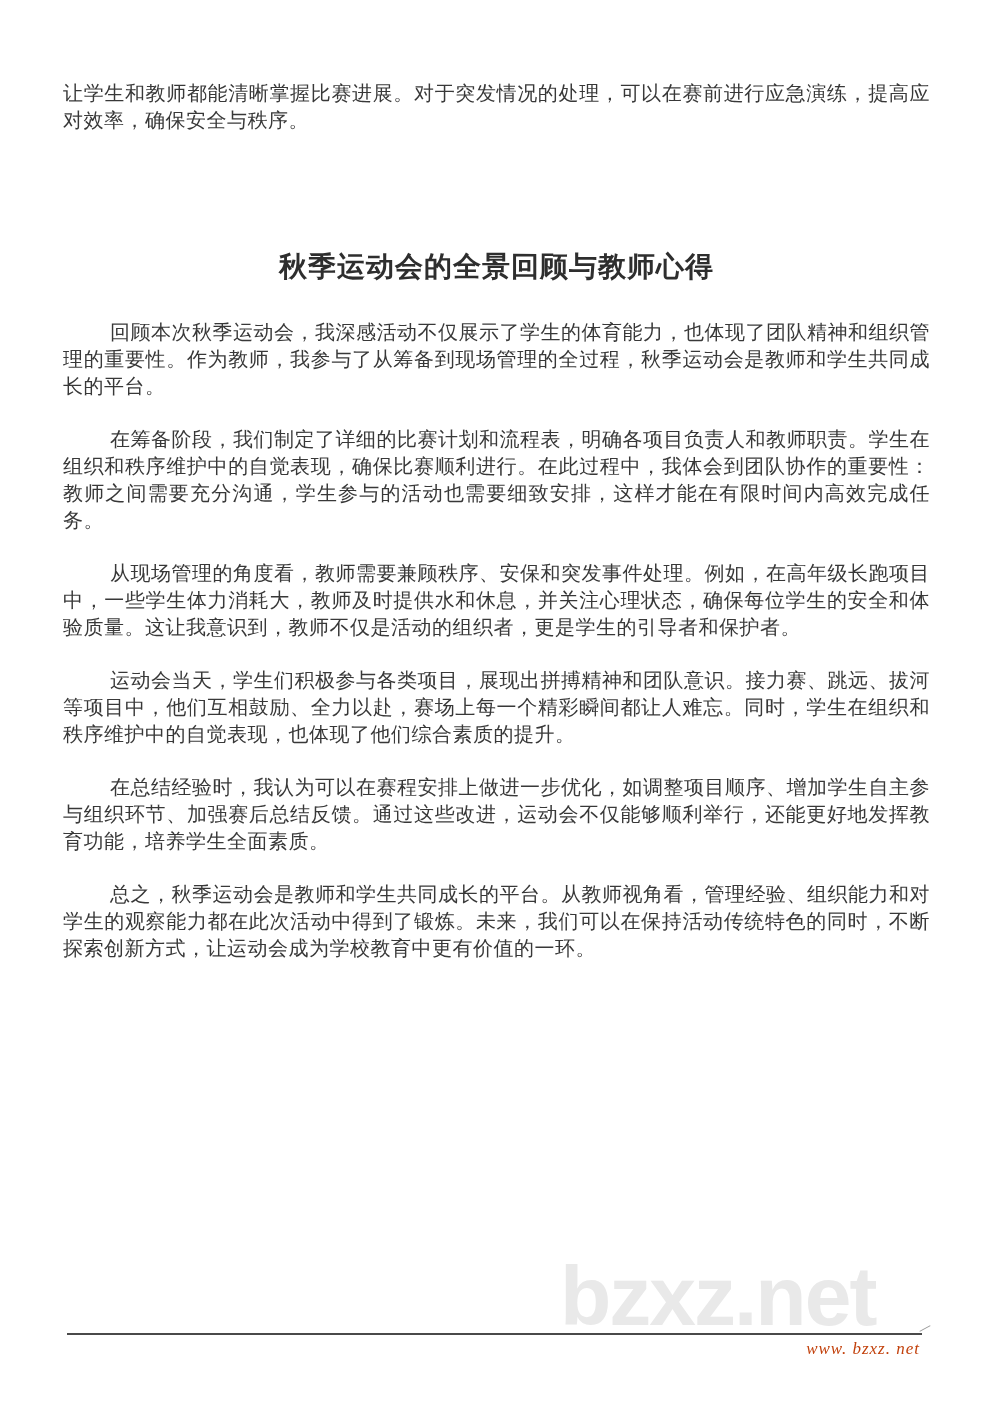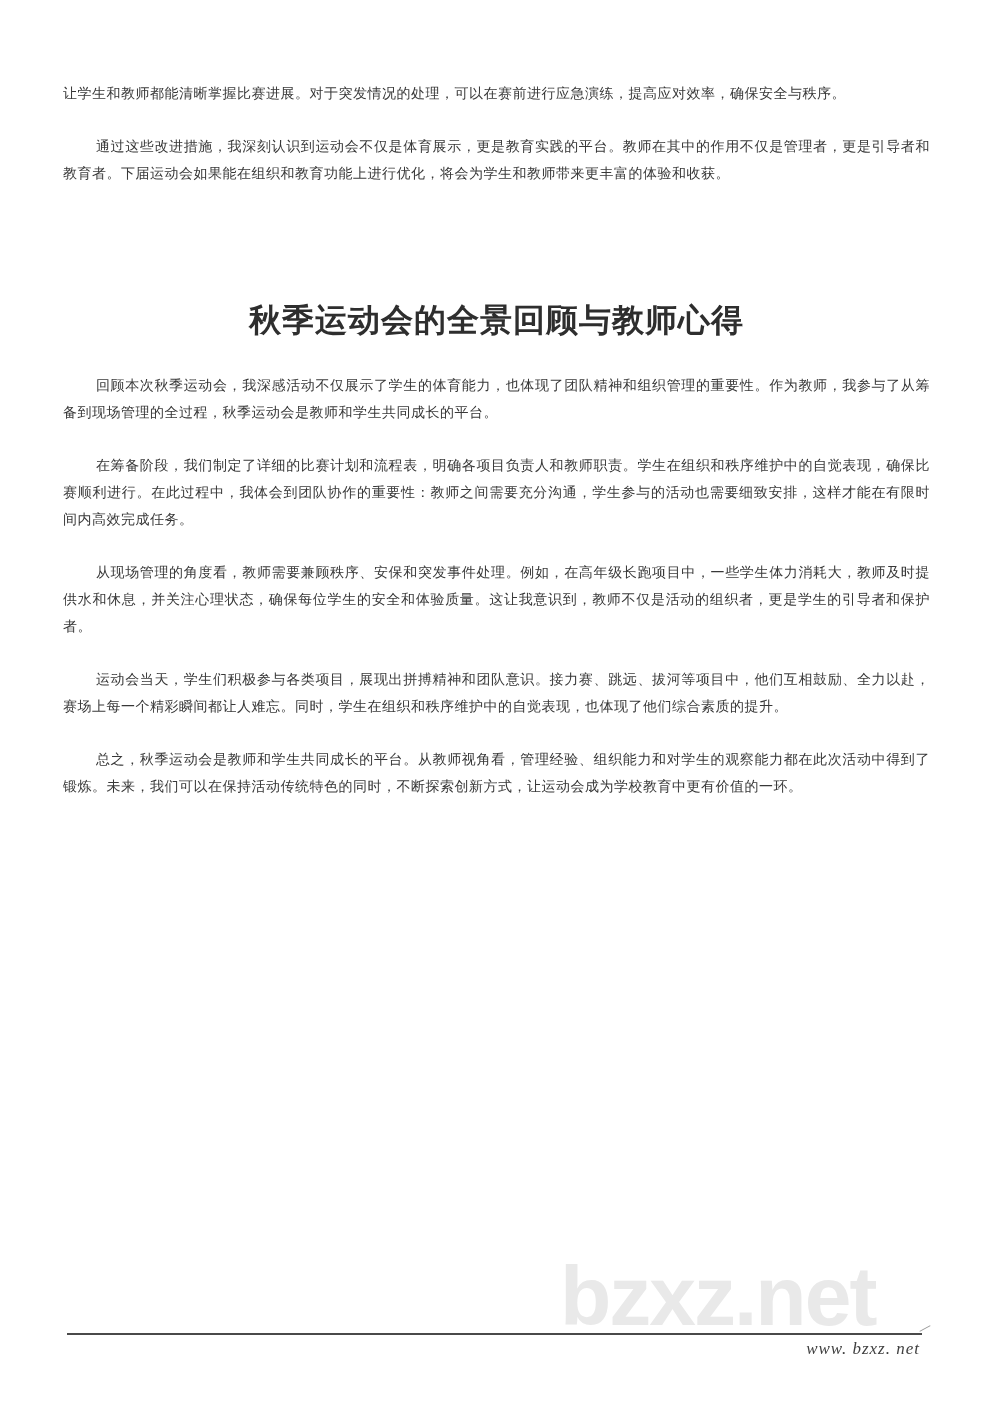--- a/index.html
+++ b/index.html
@@ -17,33 +17,33 @@
     color: #383838;
   }
   .content {
     position: absolute;
     left: 63px;
     top: 80px;
     width: 867px;
   }
   p.para {
     margin: 0 0 26px 0;
-    font-size: 14px;
+    font-size: 20px;
     line-height: 27px;
     text-align: justify;
     text-justify: inter-ideograph;
     text-indent: 2.35em;
     letter-spacing: 0.5px;
   }
   p.para.continuation {
     text-indent: 0;
   }
   h1.doc-title {
     margin: 113px 0 32px 0;
-    font-size: 32px;
+    font-size: 28px;
     line-height: 40px;
     font-weight: bold;
     text-align: center;
     color: #2e2e2e;
     letter-spacing: 1px;
   }
   .watermark {
     position: absolute;
     left: 560px;
     top: 1248px;
@@ -74,46 +74,46 @@
     border-top: 1px solid #9a9a9a;
     transform: rotate(-28deg);
   }
   .footer-url {
     position: absolute;
     right: 73px;
     top: 1339px;
     font-family: "Liberation Serif", "DejaVu Serif", serif;
     font-style: italic;
     font-size: 17px;
-    color: #404040;
+    color: #c2410c;
     letter-spacing: 1px;
   }
 </style>
 </head>
 <body>
 
 <div class="page">
 
   <div class="content">
 
     <p class="para continuation">让学生和教师都能清晰掌握比赛进展。对于突发情况的处理，可以在赛前进行应急演练，提高应对效率，确保安全与秩序。</p>
 
 
-    <p class="para">通过这些改进措施，我深刻认识到运动会不仅是体育展示，更是教育实践的平台。教师在其中的作用不仅是管理者，更是引导者和教育者。下届运动会如果能在组织和教育功能上进行优化，将会为学生和教师带来更丰富的体验和收获。</p>
 
     <h1 class="doc-title">秋季运动会的全景回顾与教师心得</h1>
 
     <p class="para">回顾本次秋季运动会，我深感活动不仅展示了学生的体育能力，也体现了团队精神和组织管理的重要性。作为教师，我参与了从筹备到现场管理的全过程，秋季运动会是教师和学生共同成长的平台。</p>
 
     <p class="para">在筹备阶段，我们制定了详细的比赛计划和流程表，明确各项目负责人和教师职责。学生在组织和秩序维护中的自觉表现，确保比赛顺利进行。在此过程中，我体会到团队协作的重要性：教师之间需要充分沟通，学生参与的活动也需要细致安排，这样才能在有限时间内高效完成任务。</p>
 
     <p class="para">从现场管理的角度看，教师需要兼顾秩序、安保和突发事件处理。例如，在高年级长跑项目中，一些学生体力消耗大，教师及时提供水和休息，并关注心理状态，确保每位学生的安全和体验质量。这让我意识到，教师不仅是活动的组织者，更是学生的引导者和保护者。</p>
 
     <p class="para">运动会当天，学生们积极参与各类项目，展现出拼搏精神和团队意识。接力赛、跳远、拔河等项目中，他们互相鼓励、全力以赴，赛场上每一个精彩瞬间都让人难忘。同时，学生在组织和秩序维护中的自觉表现，也体现了他们综合素质的提升。</p>
 
+    <p class="para">在总结经验时，我认为可以在赛程安排上做进一步优化，如调整项目顺序、增加学生自主参与组织环节、加强赛后总结反馈。通过这些改进，运动会不仅能够顺利举行，还能更好地发挥教育功能，培养学生全面素质。</p>
 
     <p class="para">总之，秋季运动会是教师和学生共同成长的平台。从教师视角看，管理经验、组织能力和对学生的观察能力都在此次活动中得到了锻炼。未来，我们可以在保持活动传统特色的同时，不断探索创新方式，让运动会成为学校教育中更有价值的一环。</p>
 
   </div>
 
   <div class="watermark">bzxz.net</div>
 
   <div class="footer-rule">
     <span class="rule-tick"></span>
   </div>

